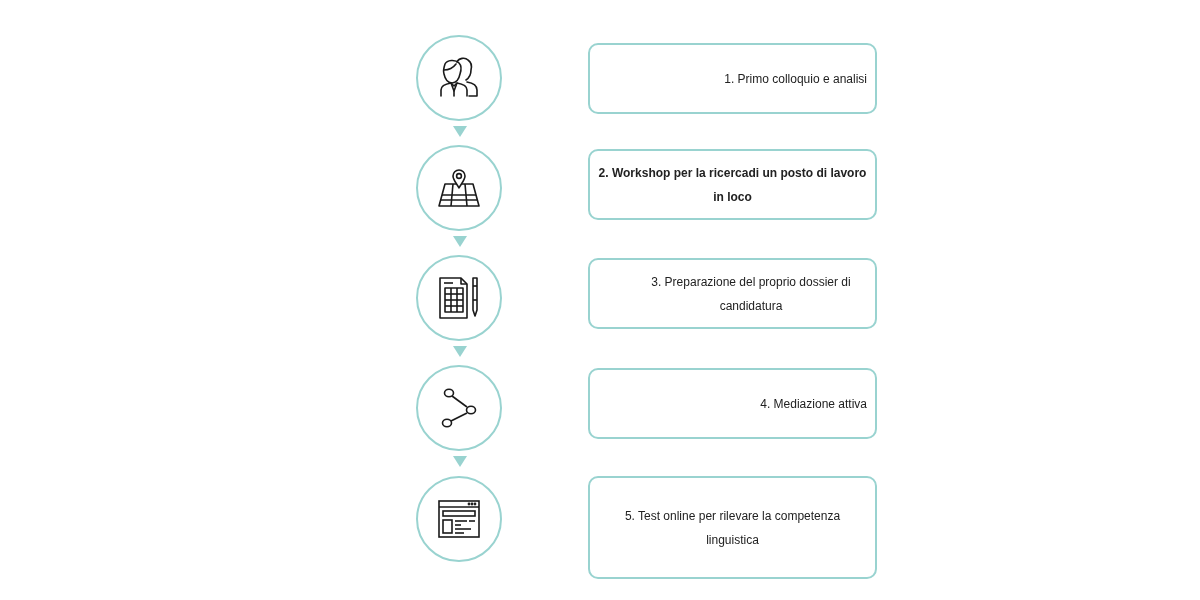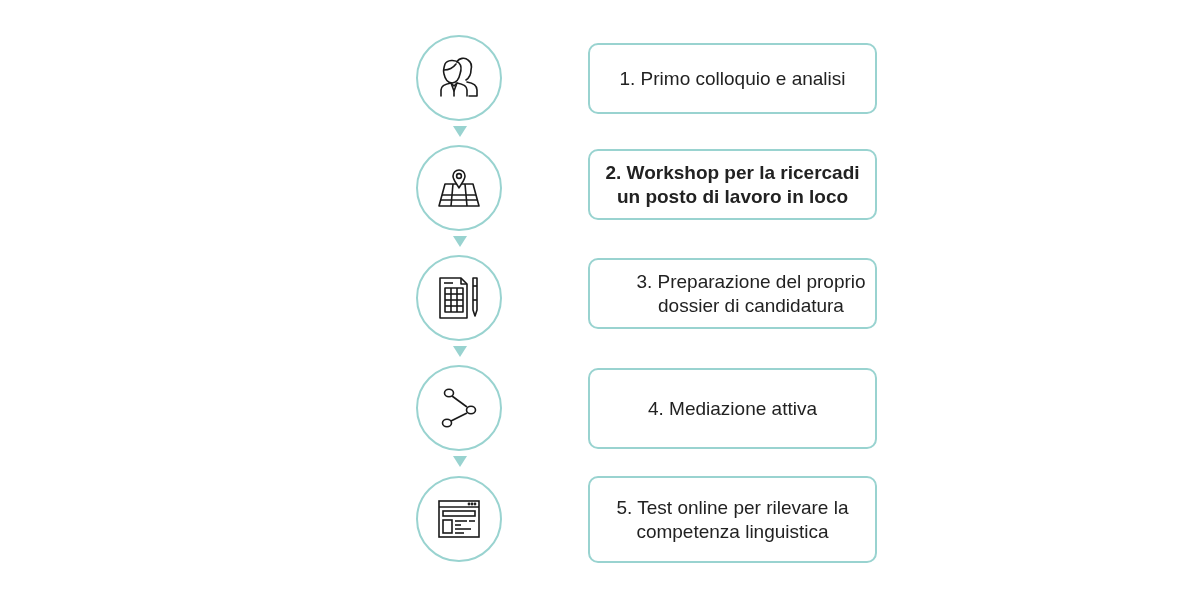--- a/index.html
+++ b/index.html
@@ -1,20 +1,20 @@
 <!DOCTYPE html>
 <html><head>
 <meta charset="utf-8">
 <style>
   html, body { margin:0; padding:0; background:#ffffff; }
   body { width:1200px; height:600px; position:relative; overflow:hidden; font-family:"Liberation Sans", sans-serif; }
   .circle { position:absolute; left:416px; width:86px; height:86px; border:2px solid #99d3d0; border-radius:50%; box-sizing:border-box; background:#fff; display:flex; align-items:center; justify-content:center; }
   .circle svg { width:56px; height:56px; }
   .arrow { position:absolute; left:453px; width:0; height:0; border-left:7px solid transparent; border-right:7px solid transparent; border-top:11px solid #99d3d0; }
-  .box { position:absolute; left:588px; width:289px; border:2px solid #99d3d0; border-radius:10px; box-sizing:border-box; display:flex; align-items:center; justify-content:center; text-align:center; color:#222; font-size:19px; line-height:24px; background:#fff; padding:0 8px; }
+  .box { position:absolute; left:588px; width:289px; border:2px solid #99d3d0; border-radius:10px; box-sizing:border-box; display:flex; align-items:center; justify-content:flex-end; text-align:center; color:#222; font-size:12px; line-height:24px; background:#fff; padding:0 8px; }
 </style>
 </head>
 <body>
 
 <div class="circle" style="top:35px;">
   <svg viewBox="0 0 56 56" fill="none" stroke="#1a1a1a" stroke-width="1.6" stroke-linejoin="round" stroke-linecap="round">
     <path d="M26 12 c2-4 8-5 11-2 c3 2 4 6 3 10 c0 4-2 8-5 10"></path>
     <path d="M36 32 c6 1 10 3 10 8 v6 H38"></path>
     <path d="M14 14 c2-4 10-5 14-1 c3 3 2 8 1 11 c-1 5-4 9-8 9 c-4 0-7-4-8-9 c-1-3 0-7 1-10z"></path>
     <path d="M13 20 c4 0 9-2 12-6"></path>
@@ -68,35 +68,35 @@
 <div class="circle" style="top:365px;">
   <svg viewBox="0 0 56 56" fill="none" stroke="#1a1a1a" stroke-width="1.6">
     <ellipse cx="18" cy="13" rx="4.5" ry="3.8"></ellipse>
     <ellipse cx="40" cy="30" rx="4.5" ry="3.8"></ellipse>
     <ellipse cx="16" cy="43" rx="4.5" ry="3.8"></ellipse>
     <line x1="21" y1="16" x2="36" y2="27"></line>
     <line x1="36" y1="33" x2="20" y2="41"></line>
   </svg>
 </div>
 <div class="arrow" style="top:456px;"></div>
-<div class="box" style="top:368px; height:81px;">
+<div class="box" style="top:368px; height:71px;">
   <span>4. Mediazione attiva</span>
 </div>
 
 <div class="circle" style="top:476px;">
   <svg viewBox="0 0 56 56" fill="none" stroke="#1a1a1a" stroke-width="1.6">
     <rect x="8" y="10" width="40" height="36"></rect>
     <line x1="8" y1="16" x2="48" y2="16"></line>
     <circle cx="38" cy="13" r="0.6" fill="#1a1a1a"></circle>
     <circle cx="41" cy="13" r="0.6" fill="#1a1a1a"></circle>
     <circle cx="44" cy="13" r="0.6" fill="#1a1a1a"></circle>
     <rect x="12" y="20" width="32" height="5"></rect>
     <rect x="12" y="29" width="9" height="13"></rect>
     <line x1="24" y1="30" x2="36" y2="30"></line>
     <line x1="38" y1="30" x2="44" y2="30"></line>
     <line x1="24" y1="34" x2="30" y2="34"></line>
     <line x1="24" y1="38" x2="40" y2="38"></line>
     <line x1="24" y1="42" x2="33" y2="42"></line>
   </svg>
 </div>
-<div class="box" style="top:476px; height:87px;">
+<div class="box" style="top:476px; height:103px;">
   <span>5. Test online per rilevare la competenza linguistica</span>
 </div>
 
 </body></html>

